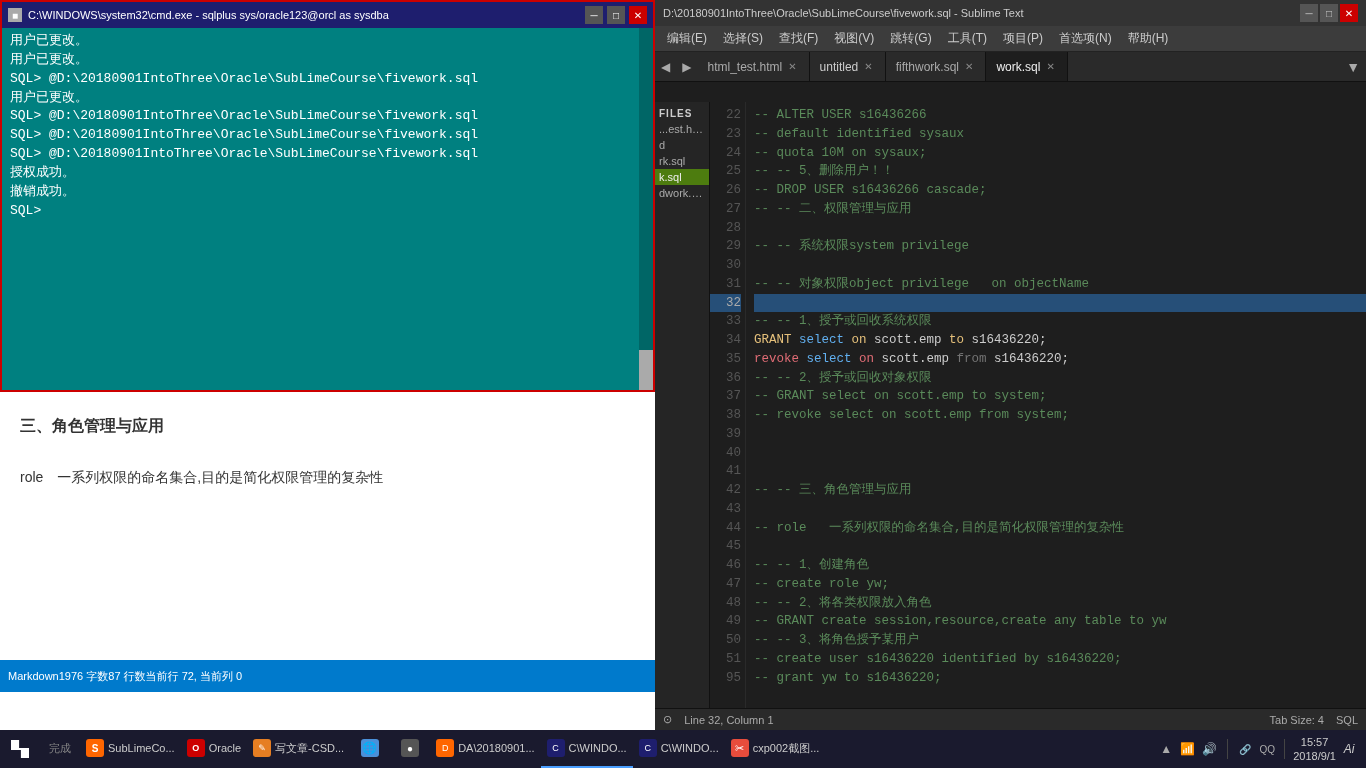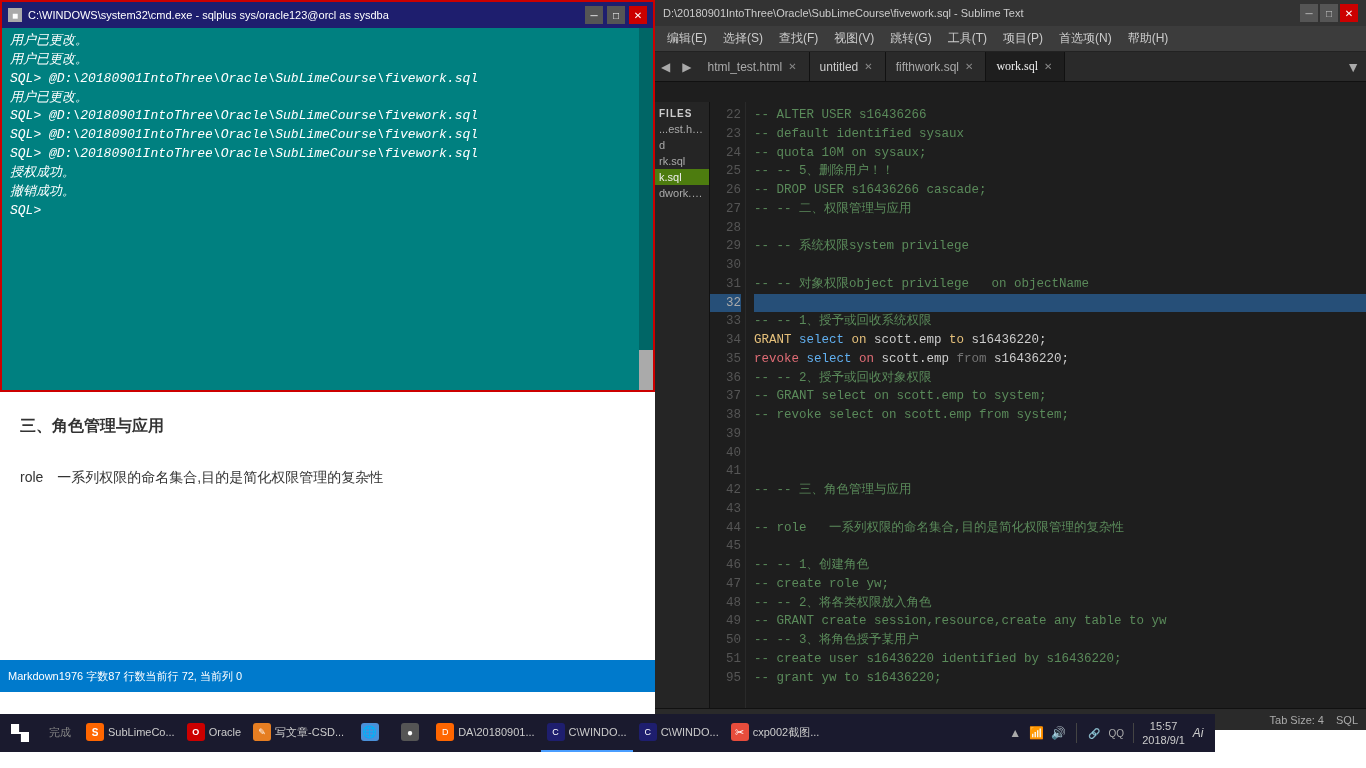--- a/index.html
+++ b/index.html
@@ -54,21 +54,21 @@
     .cmd-body {
       flex: 1;
       background: #008080;
       color: #fff;
       font-family: 'Courier New', monospace;
       font-size: 13px;
       padding: 4px 8px;
       overflow: hidden;
       position: relative;
     }
-    .cmd-line { line-height: 1.45; white-space: pre; font-style: italic; }
+    .cmd-line { line-height: 1.45; white-space: pre; }
     .cmd-scrollbar {
       position: absolute;
       right: 0; top: 0; bottom: 0;
       width: 14px;
       background: #006666;
     }
     .cmd-scroll-thumb {
       width: 14px;
       height: 40px;
       background: #aaa;
@@ -153,21 +153,20 @@
       background: #2a2a2a;
       border-right: 1px solid #111;
       cursor: pointer;
       white-space: nowrap;
       gap: 6px;
       position: relative;
     }
     .sublime-tab.active {
       background: #1e1e1e;
       color: #eee;
-      font-family: Liberation Serif, serif;
     }
     .sublime-tab .tab-close {
       font-size: 10px;
       color: #888;
       cursor: pointer;
     }
     .tab-more-btn {
       color: #aaa;
       font-size: 14px;
       padding: 0 6px;
@@ -288,22 +287,22 @@
       color: #fff;
       font-size: 11px;
       display: flex;
       align-items: center;
       padding: 0 8px;
     }
 
     
     .taskbar {
       position: absolute;
-      bottom: 16px; left: 0;
-      width: 1215px;
+      bottom: 0; left: 0;
+      width: 1366px;
       height: 38px;
       background: #1a1a2e;
       display: flex;
       align-items: center;
       z-index: 20;
     }
     .taskbar-start {
       width: 40px;
       height: 38px;
       display: flex; align-items: center; justify-content: center;

